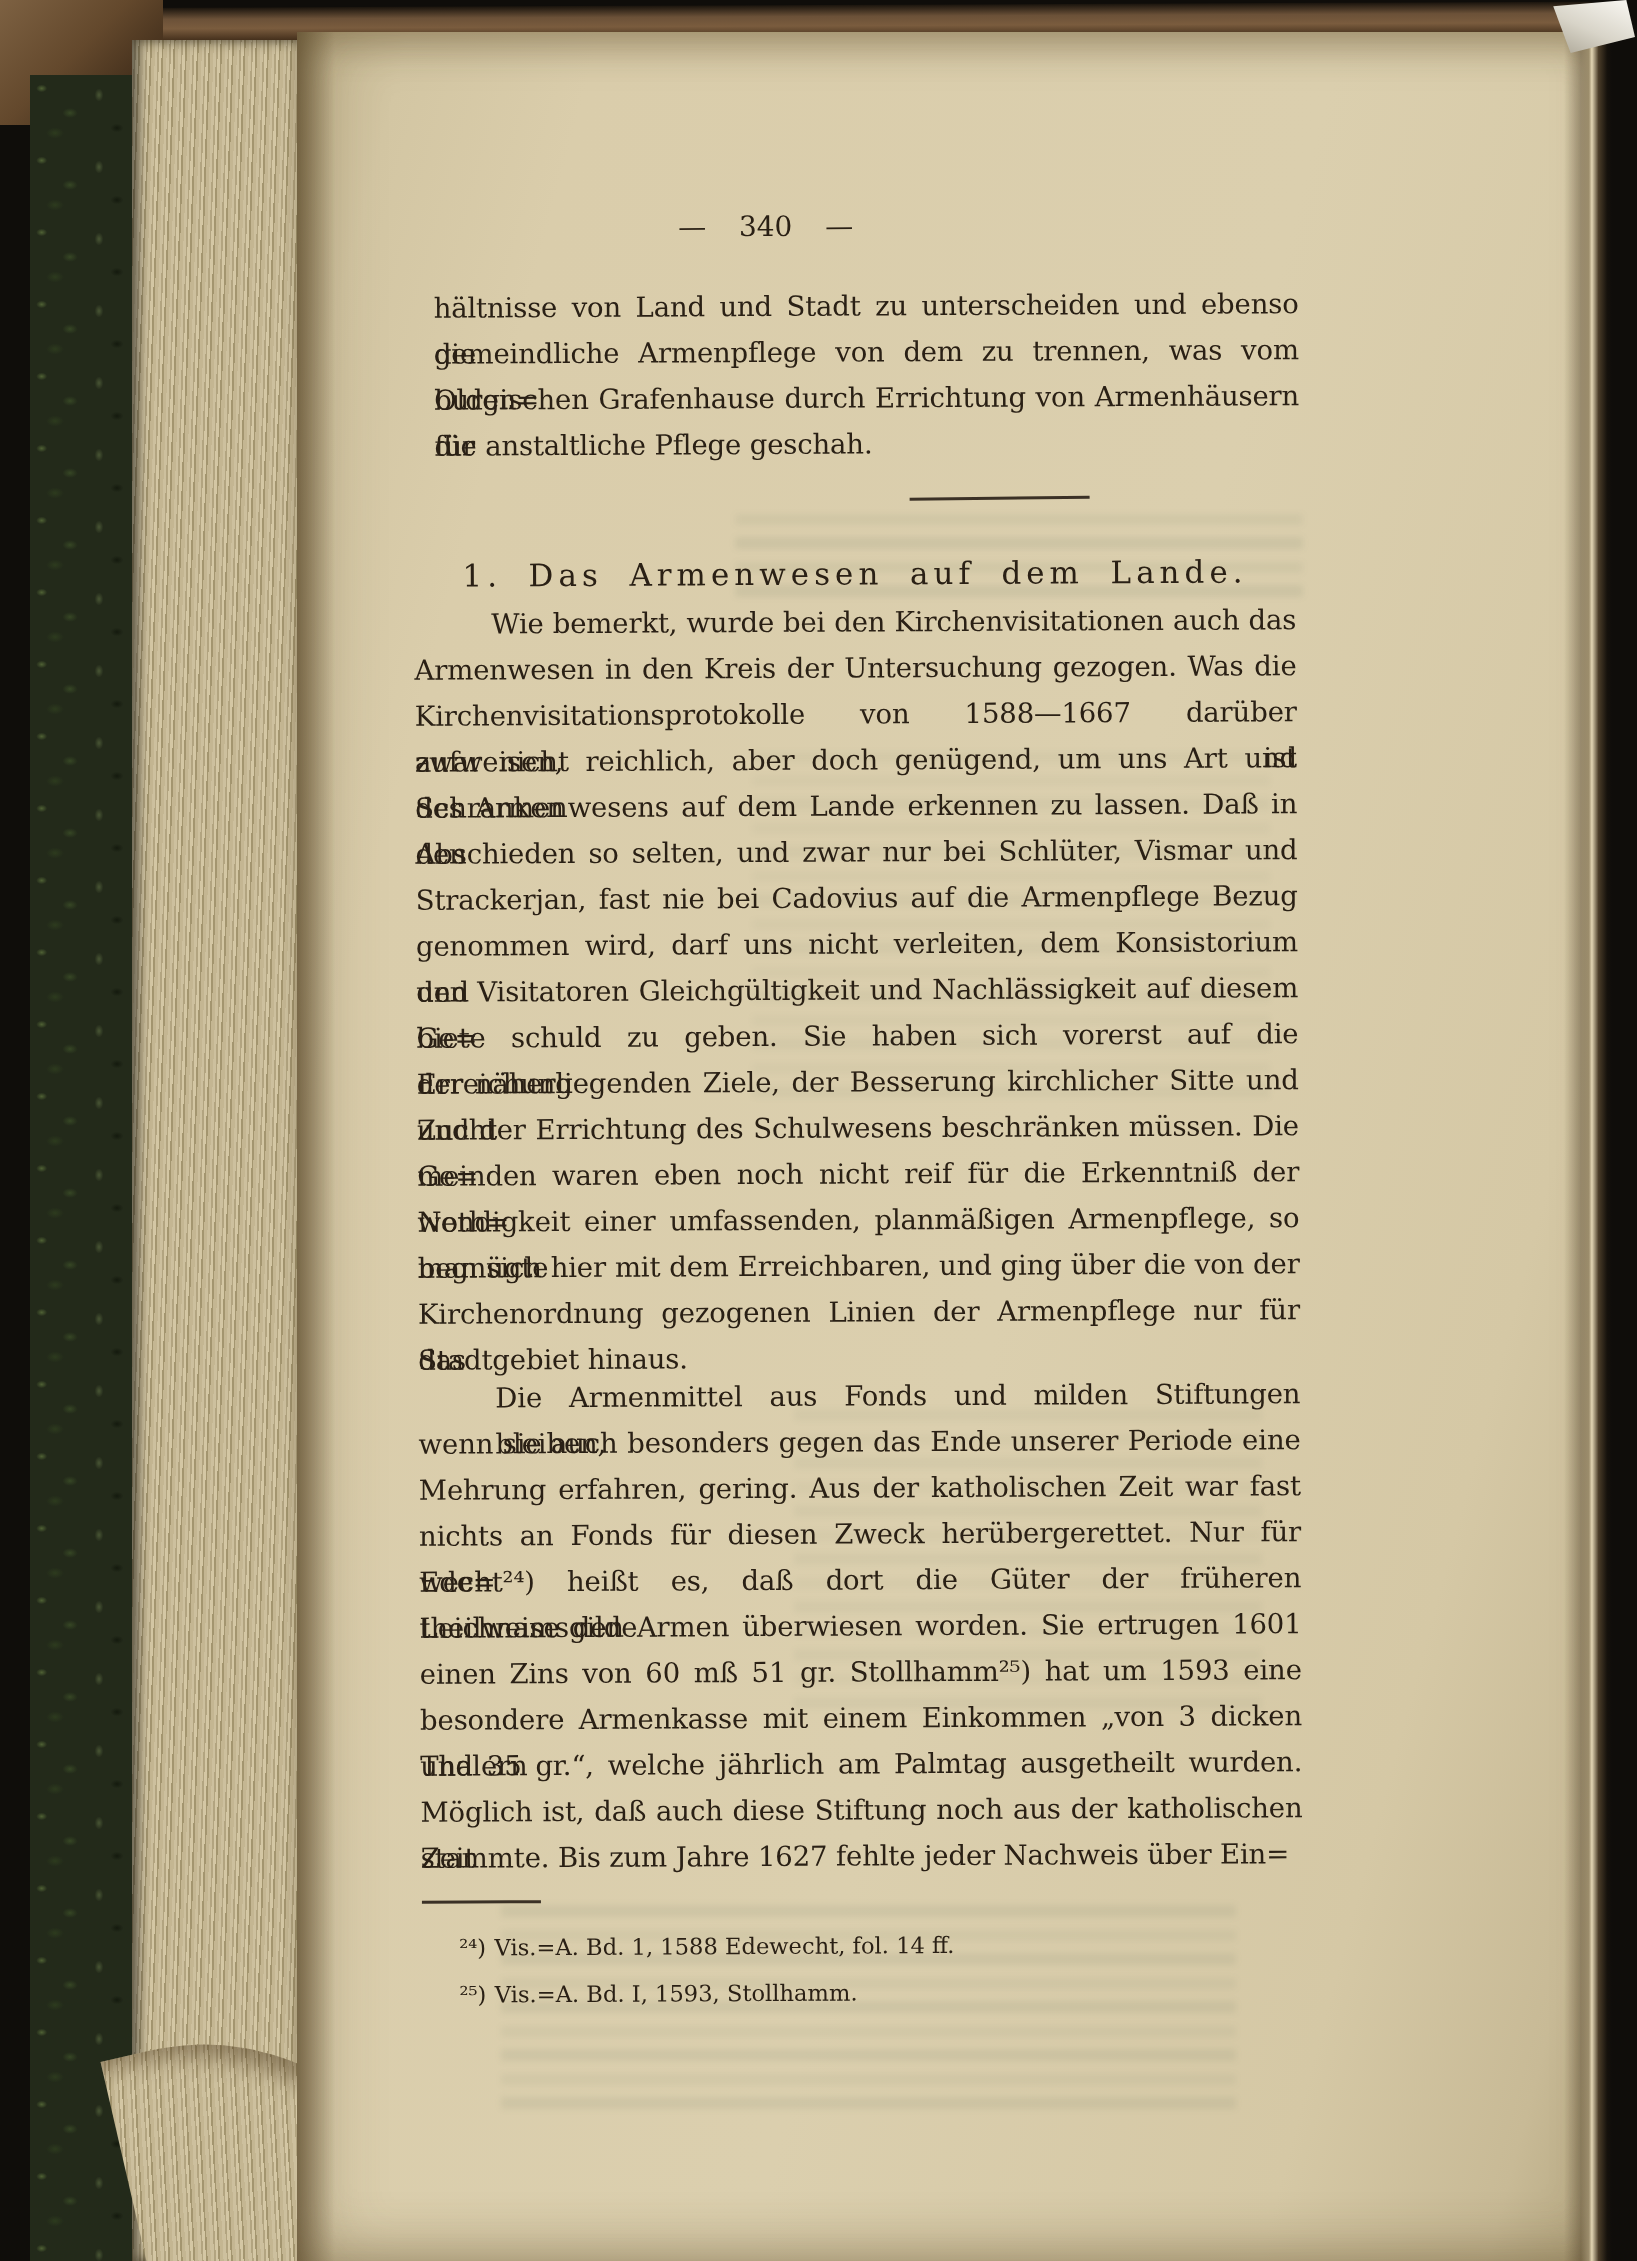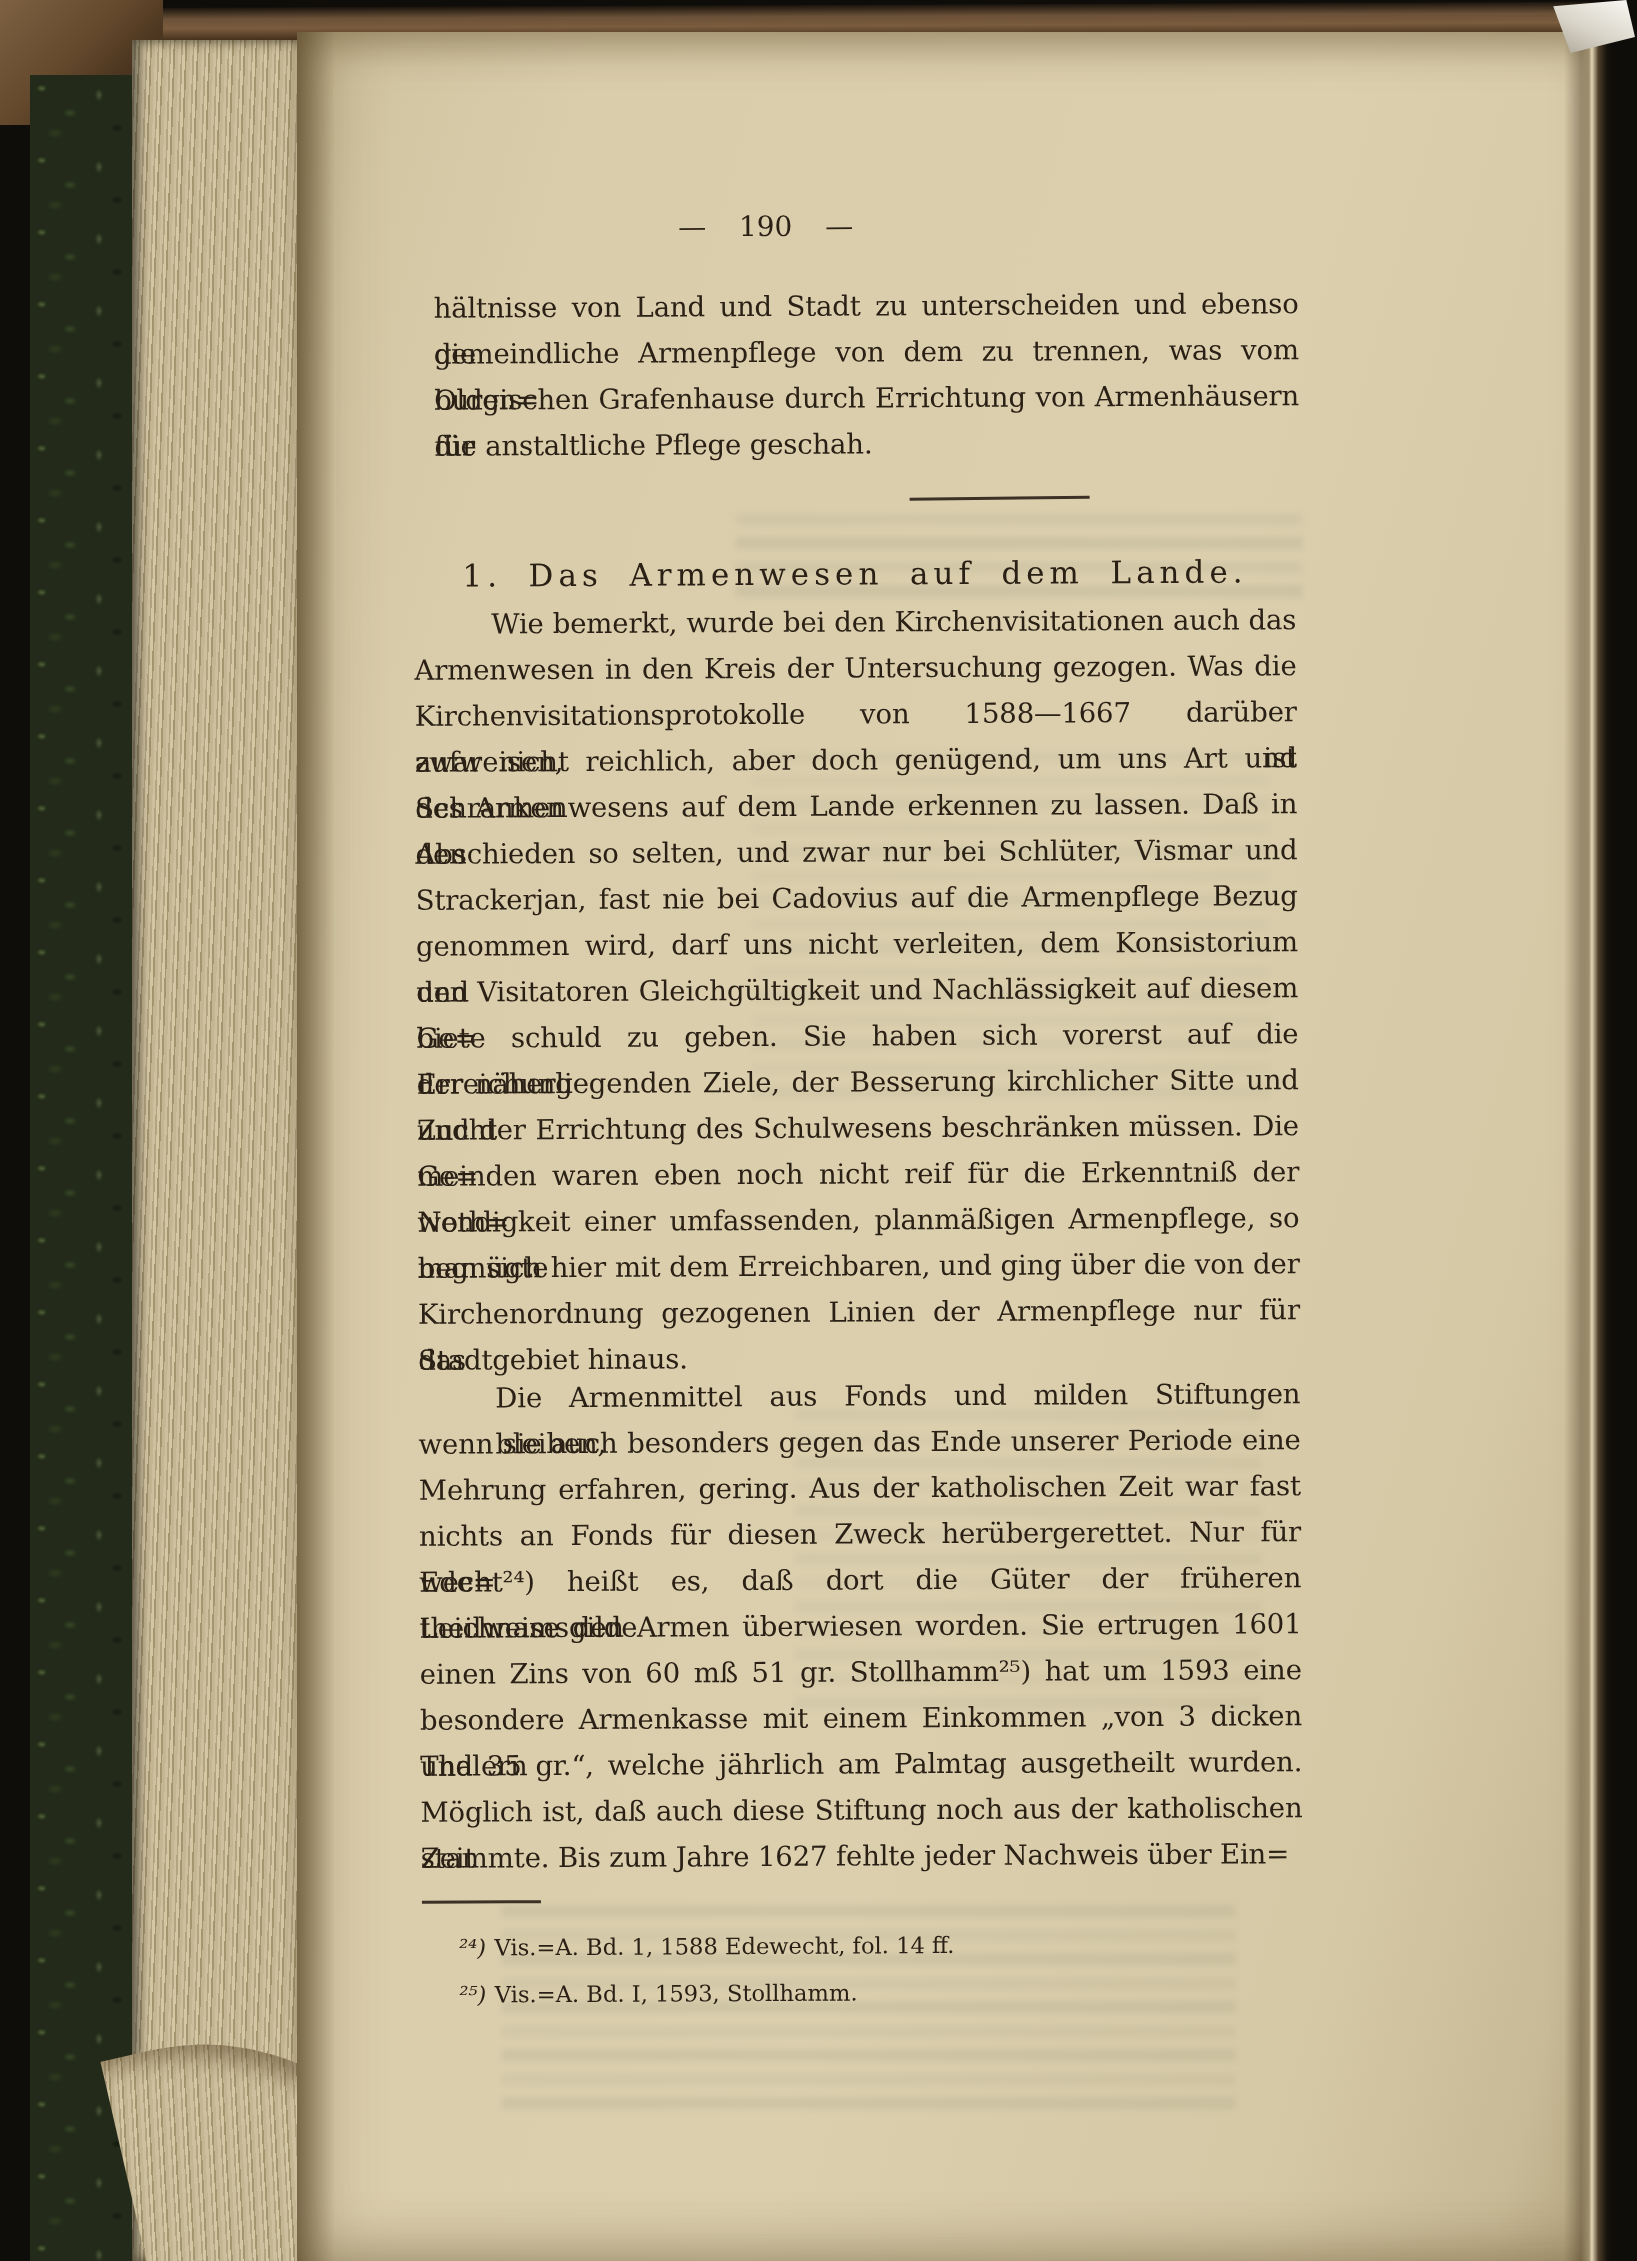--- a/index.html
+++ b/index.html
@@ -67,21 +67,21 @@
   .para{position:absolute;left:120px;width:882px;}
   .p1{top:567px;}
   .p2{top:1341px;}
   .line{height:46px;line-height:46px;font-size:27.6px;letter-spacing:-0.2px;}
   .j{text-align:justify;text-align-last:justify;}
   .ind{padding-left:77px;}
   .end{text-align:left;text-align-last:left;}
   .fn-rule{position:absolute;left:121px;top:1866px;width:119px;height:2.5px;background:#3b3126;}
   .fns{position:absolute;left:158px;top:1890px;width:827px;}
   .fn-line{height:47px;line-height:47px;font-size:22.6px;white-space:nowrap;}
-  .fn-marker{margin-right:8.4px;font-style:italic;}
+  .fn-marker{margin-right:8.4px;}
 </style>
 </head>
 <body>
 
 <div class="scene">
   <div class="backdrop"></div>
   <div class="leather-top"></div>
   <div class="leather-corner"></div>
   <div class="board"></div>
   <div class="page-stack"></div>
@@ -91,21 +91,21 @@
 
   <div class="smudge sm1"></div>
   <div class="smudge sm2"></div>
   <div class="smudge sm3"></div>
   <div class="smudge sm4"></div>
 
   <div class="content">
 
     <div class="pagenum">
       <span>—</span>
-      <span>190</span>
+      <span>340</span>
       <span>—</span>
     </div>
 
     <div class="intro">
       <div class="line j">hältnisse von Land und Stadt zu unterscheiden und ebenso die</div>
       <div class="line j">gemeindliche Armenpflege von dem zu trennen, was vom Olden=</div>
       <div class="line j">burgischen Grafenhause durch Errichtung von Armenhäusern für</div>
       <div class="line end">die anstaltliche Pflege geschah.</div>
     </div>
 

